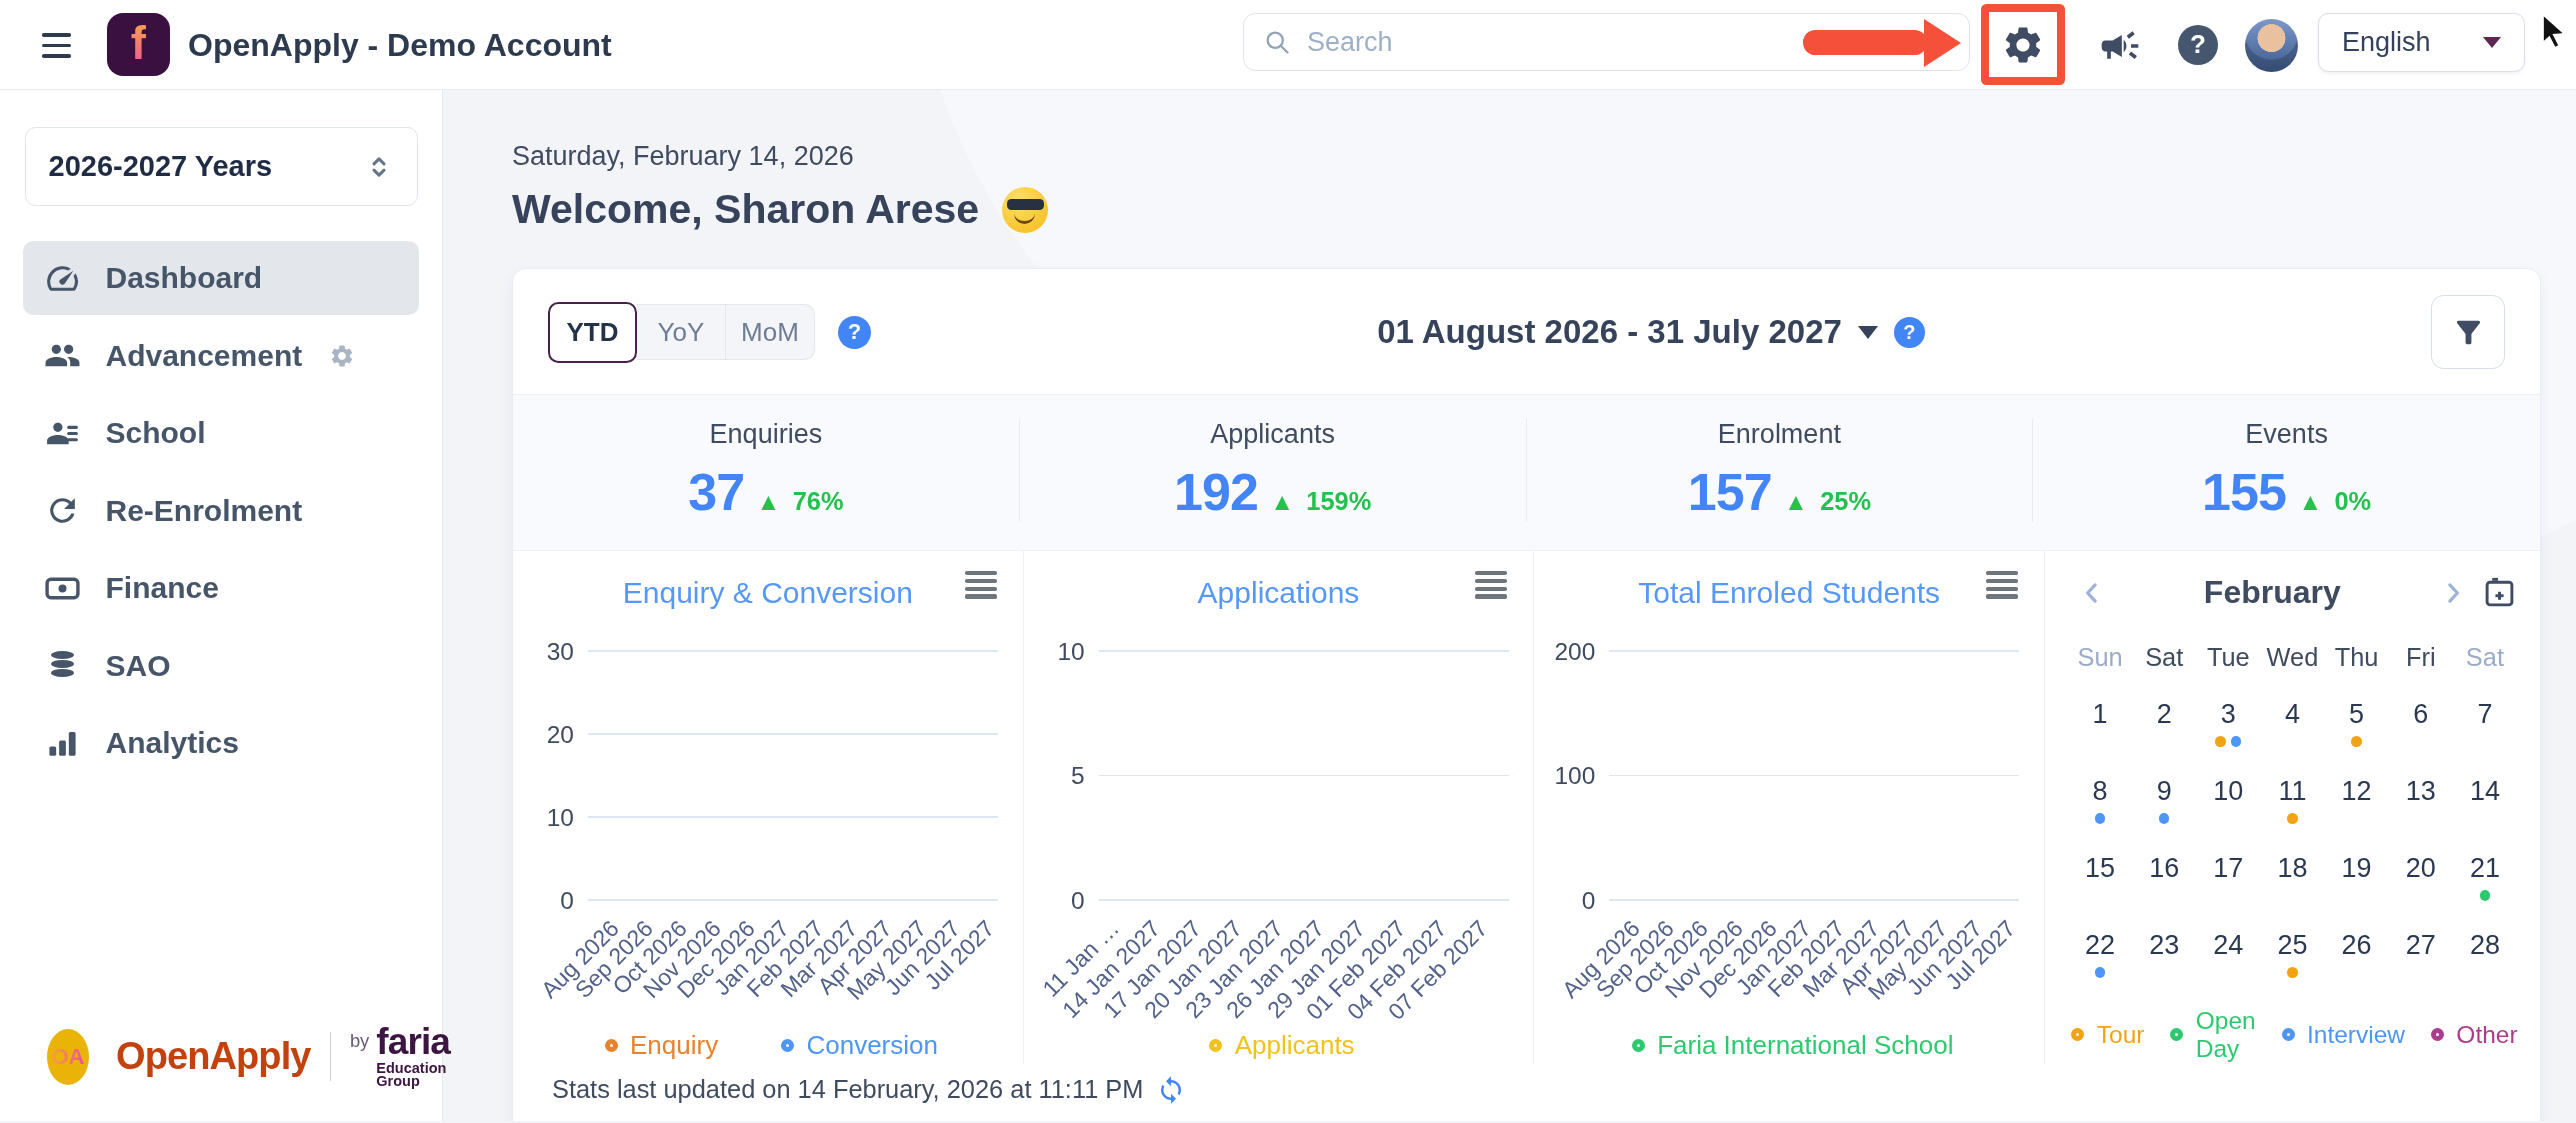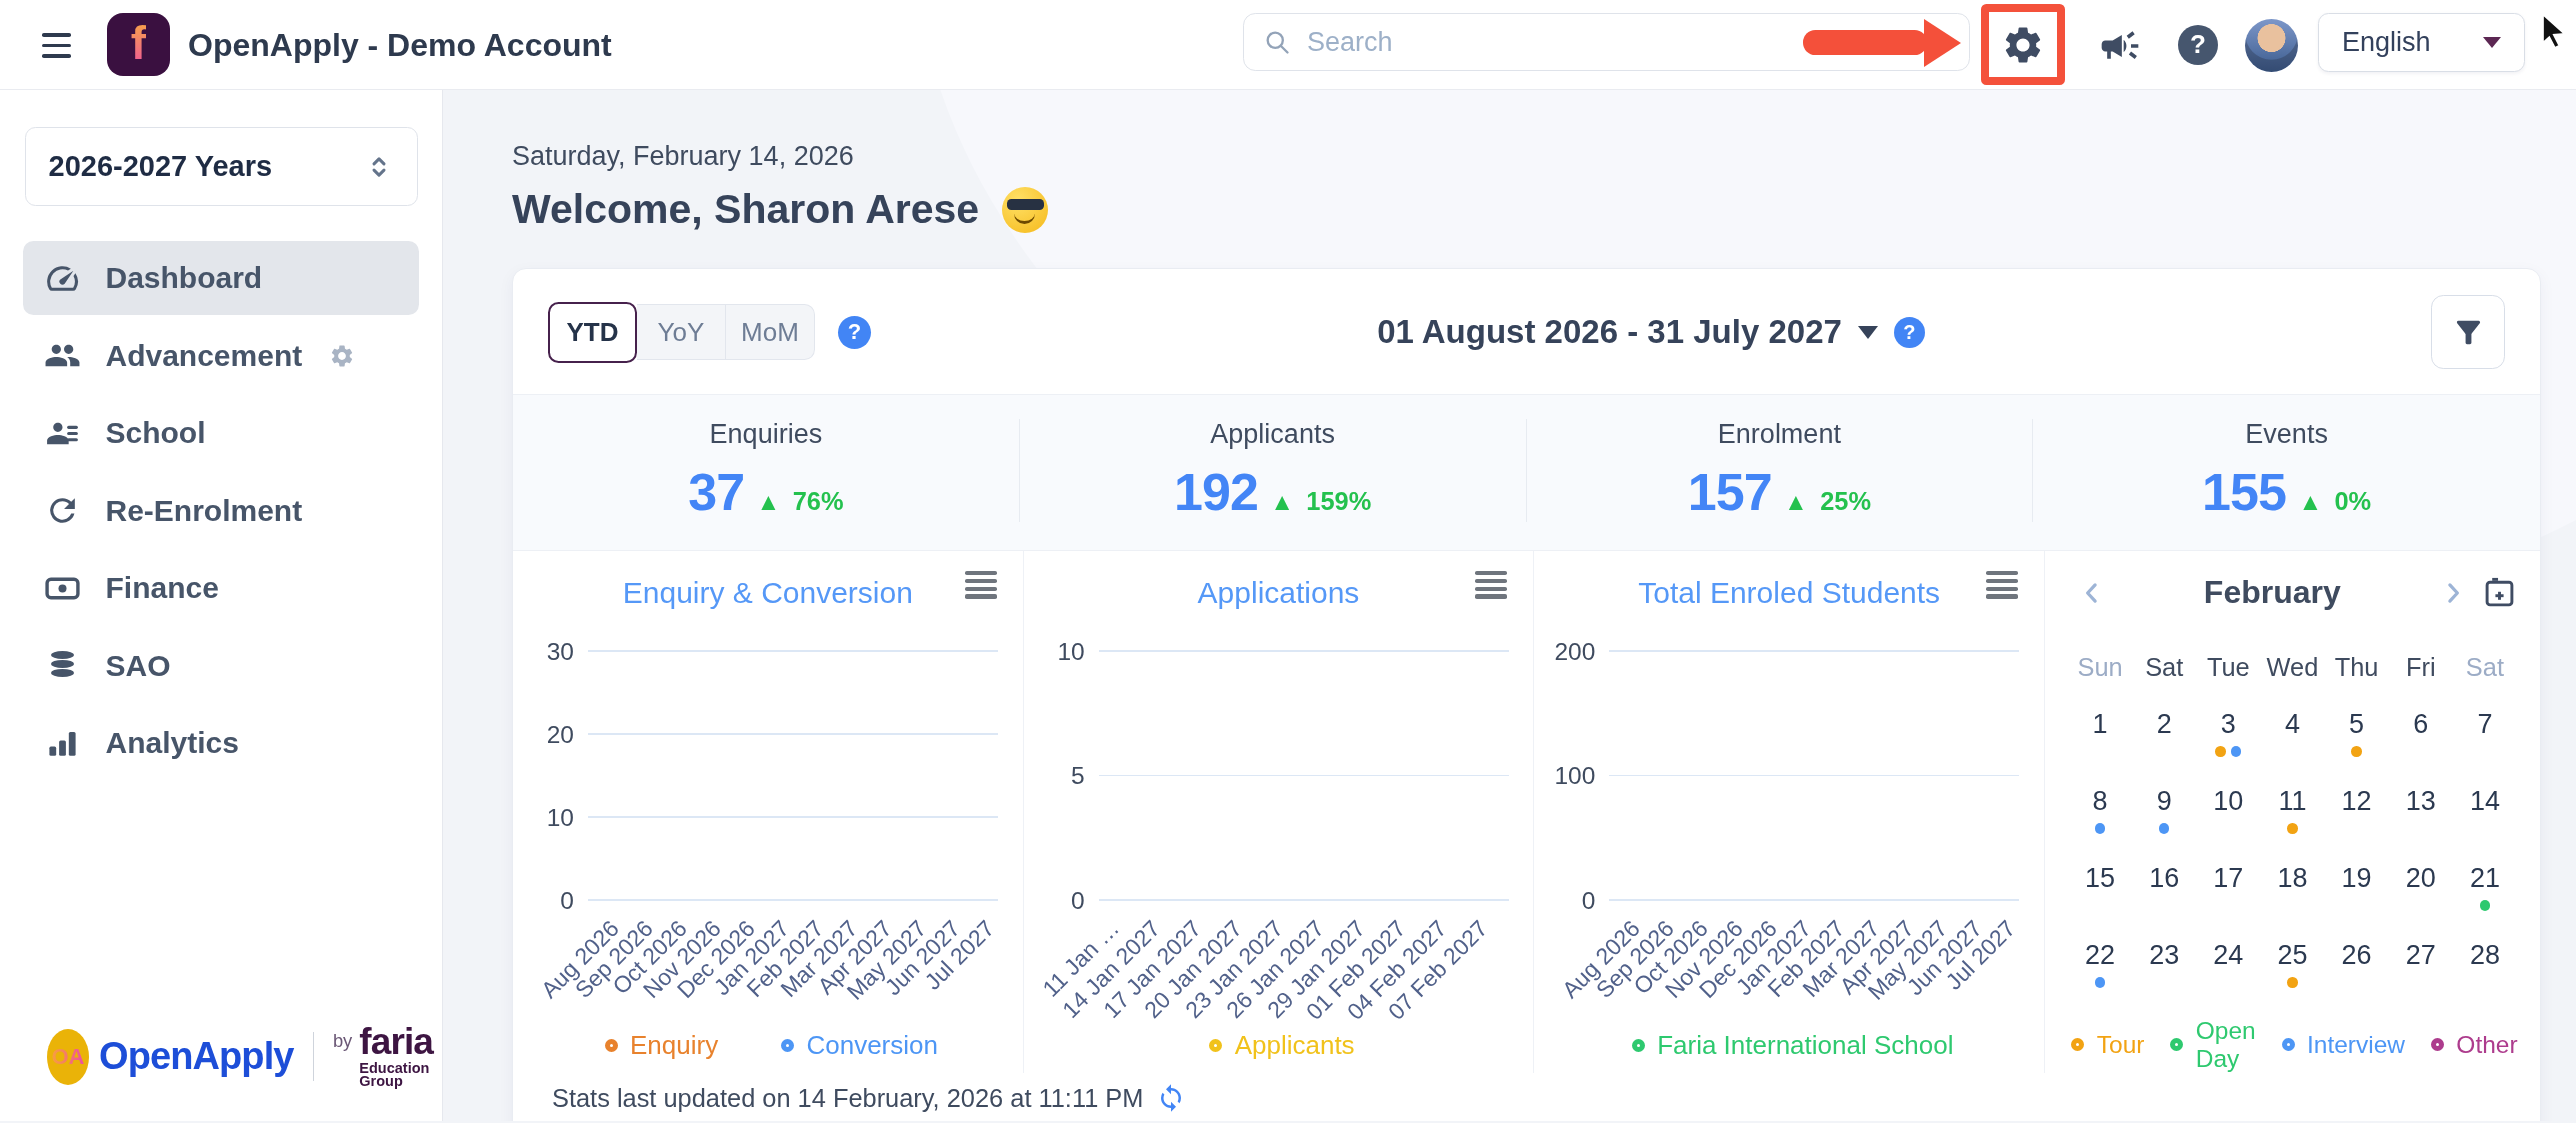--- a/index.html
+++ b/index.html
@@ -55,21 +55,21 @@
   .side-item { display: flex; align-items: center; gap: 24.5px; height: 74px; margin: 3.5px 23px; padding: 0 21px;
     border-radius: 10.5px; font-size: 30px; font-weight: 600; color: #475569; cursor: pointer; }
   .side-item.active { background: #e3e6eb; }
   .side-item .sicon { display: flex; flex: none; }
   .side-item .mini-gear { display: flex; margin-left: 1.8px; color: #a9b4c4; }
   .side-footer { position: absolute; left: 47px; bottom: 33px; display: flex; align-items: center; }
   .oa-circle { width: 56px; height: 56px; border-radius: 50%; background: #eab308; display: flex;
     align-items: center; justify-content: center; }
   .oa-circle span { font-size: 22px; font-weight: 800; background: linear-gradient(90deg,#f8a23c,#ee4fa0);
     -webkit-background-clip: text; background-clip: text; color: transparent; }
-  .oa-word { font-size: 38px; font-weight: 700; color: #1d4ed8; margin-left: 10px; letter-spacing: -0.9px; }
+  .oa-word { font-size: 38px; font-weight: 700; color: #c2410c; margin-left: 27px; letter-spacing: -0.9px; }
   .sf-div { width: 1.8px; height: 49px; background: #cfd4dc; margin: 0 19px; }
   .by { font-size: 18.4px; color: #6b5876; margin-right: 7px; align-self: flex-start; margin-top: 5.3px; }
   .fname { font-size: 37px; font-weight: 800; color: #3d1542; line-height: 0.9; letter-spacing: -0.9px; }
   .fname small { display: block; font-size: 14.5px; font-weight: 700; letter-spacing: 0; margin-top: 3.5px; }
 
   
   .main { position: relative; flex: 1; padding: 51px 35px 0 69px; overflow: hidden; }
   .main::before { content: ""; position: absolute; width: 2103px; height: 1490px; border-radius: 50%;
     background: #f7f8fc; top: -920px; right: -438px; }
   .main > * { position: relative; }
@@ -131,21 +131,21 @@
   .ring { width: 13px; height: 13px; border-radius: 50%; border: 5.3px solid #999; background: #fff; flex: none; }
   .lg-label { font-size: 26px; font-weight: 500; }
 
   
   .cal-panel { padding: 16px 23px 0; }
   .cal-head { display: flex; align-items: center; margin-top: 7px; justify-content: flex-end; }
   .cal-chev { color: #9db4d6; cursor: pointer; display: flex; padding: 0 8.8px; }
   .cal-title { flex: 1; text-align: center; font-size: 32px; font-weight: 600; color: #3f4b5f; }
   .cal-add { color: #3f4c63; cursor: pointer; display: flex; margin-left: 5.3px; }
   .cal-days { display: grid; grid-template-columns: repeat(7, 1fr); margin-top: 32px; }
-  .cal-days span { text-align: center; font-size: 25.4px; color: #3f4b5f; margin-top: 10px; }
+  .cal-days span { text-align: center; font-size: 25.4px; color: #3f4b5f; }
   .cal-days span.wknd { color: #9cacc6; }
   .cal-grid { display: grid; grid-template-columns: repeat(7, 1fr); margin-top: 12.3px; }
   .cal-cell { height: 77px; text-align: center; padding-top: 14px; cursor: pointer; }
   .cal-cell .dnum { font-size: 27px; color: #2b3950; }
   .cal-cell .dots { height: 14px; margin-top: 4.4px; }
   .dot { width: 10.5px; height: 10.5px; border-radius: 50%; display: inline-block; margin: 0 2.6px; }
   .cal-legend { display: flex; align-items: center; gap: 26px; margin-top: 14px; padding-left: 3.5px; }
   .cal-legend .lg-label { font-size: 24.5px; }
 
   .card-foot { display: flex; align-items: center; gap: 12.3px; padding: 10.5px 0 26px 39px; }

